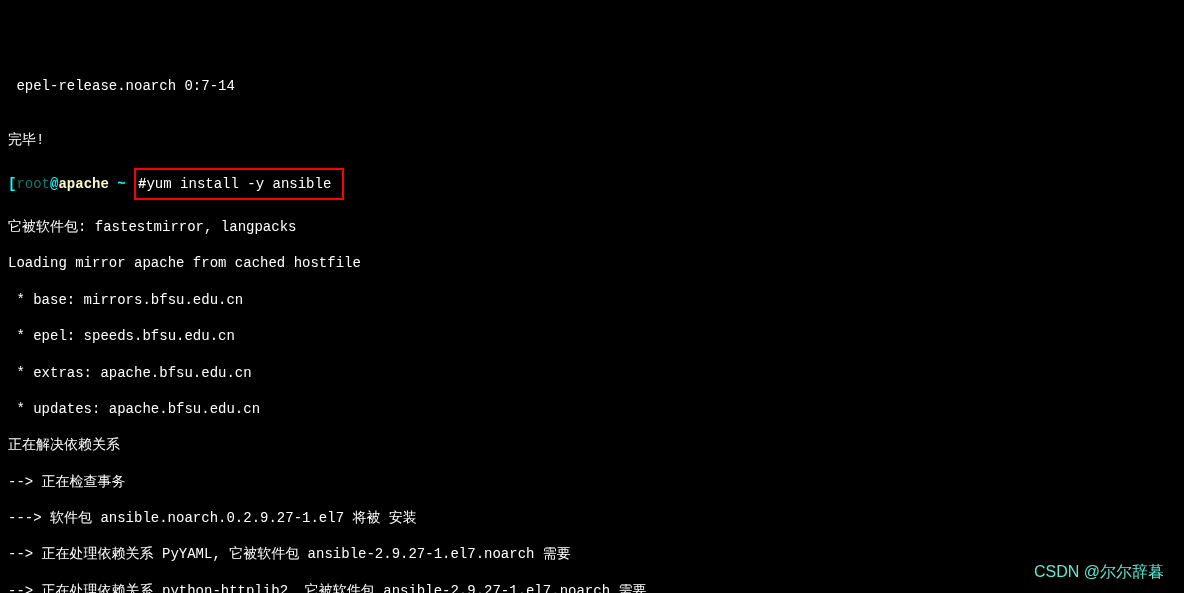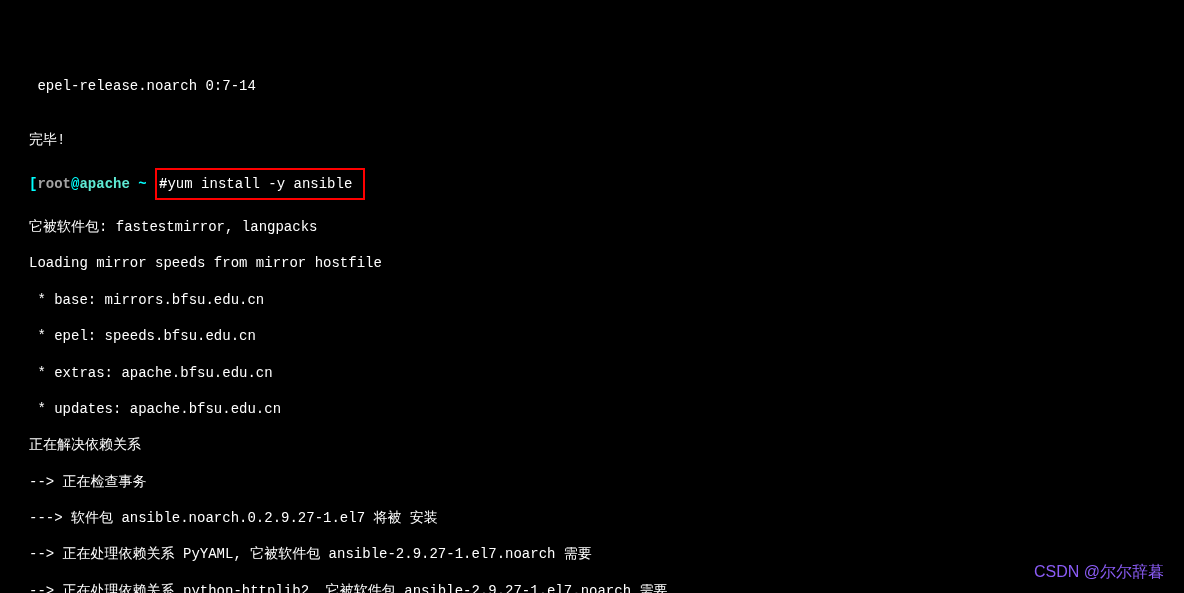--- a/index.html
+++ b/index.html
@@ -18,68 +18,67 @@
       height: 593px;
       overflow: hidden;
       position: relative;
       white-space: pre;
     }
     .prompt-bracket {
       color: #00ffff;
       font-weight: bold;
     }
     .prompt-user {
-      color: #a3a3a3;
-      font-weight: bold;
+      color: #0f766e;
+      font-weight: normal;
     }
     .prompt-at {
       color: #00ffff;
       font-weight: bold;
     }
     .prompt-host {
-      color: #5eead4;
+      color: #fef9c3;
       font-weight: bold;
     }
     .prompt-path {
       color: #00ffff;
       font-weight: bold;
     }
     .prompt-symbol {
       color: #ffffff;
       font-weight: bold;
     }
     .highlight-box {
       border: 2px solid #ff0000;
       padding: 5px 2px;
       display: inline-block;
     }
     .watermark {
       position: absolute;
       bottom: 10px;
       right: 20px;
-      color: #8b5cf6;
+      color: #5eead4;
       font-size: 16px;
       font-family: sans-serif;
     }
     .line {
       display: block;
-      margin-left: 21px;
     }
   </style>
 </head>
 <body>
 
 
 
 <span class="line"> epel-release.noarch 0:7-14</span>
 <span class="line"></span>
 <span class="line">完毕!</span>
 <span class="line"><span class="prompt-bracket">[</span><span class="prompt-user">root</span><span class="prompt-at">@</span><span class="prompt-host">apache</span><span class="prompt-path"> ~ </span><span class="highlight-box"><span class="prompt-symbol">#</span><span>yum install -y ansible </span></span></span>
 <span class="line">它被软件包: fastestmirror, langpacks</span>
-<span class="line">Loading mirror speeds from mirror hostfile</span>
+<span class="line">Loading mirror apache from cached hostfile</span>
 <span class="line"> * base: mirrors.bfsu.edu.cn</span>
 <span class="line"> * epel: speeds.bfsu.edu.cn</span>
 <span class="line"> * extras: apache.bfsu.edu.cn</span>
 <span class="line"> * updates: apache.bfsu.edu.cn</span>
 <span class="line">正在解决依赖关系</span>
 <span class="line">--&gt; 正在检查事务</span>
 <span class="line">---&gt; 软件包 ansible.noarch.0.2.9.27-1.el7 将被 安装</span>
 <span class="line">--&gt; 正在处理依赖关系 PyYAML, 它被软件包 ansible-2.9.27-1.el7.noarch 需要</span>
 <span class="line">--&gt; 正在处理依赖关系 python-httplib2, 它被软件包 ansible-2.9.27-1.el7.noarch 需要</span>
 

